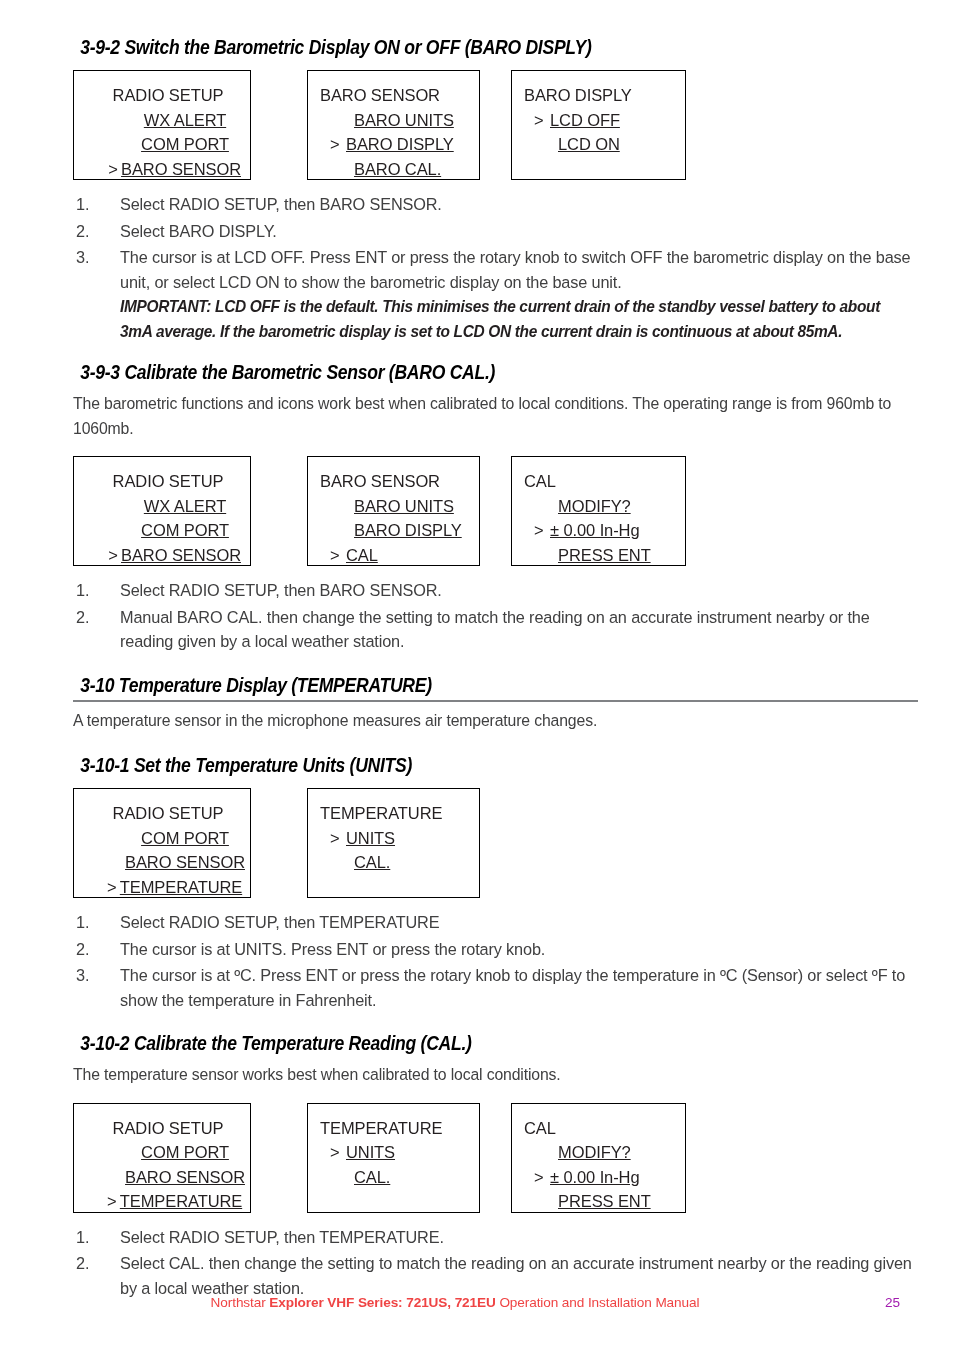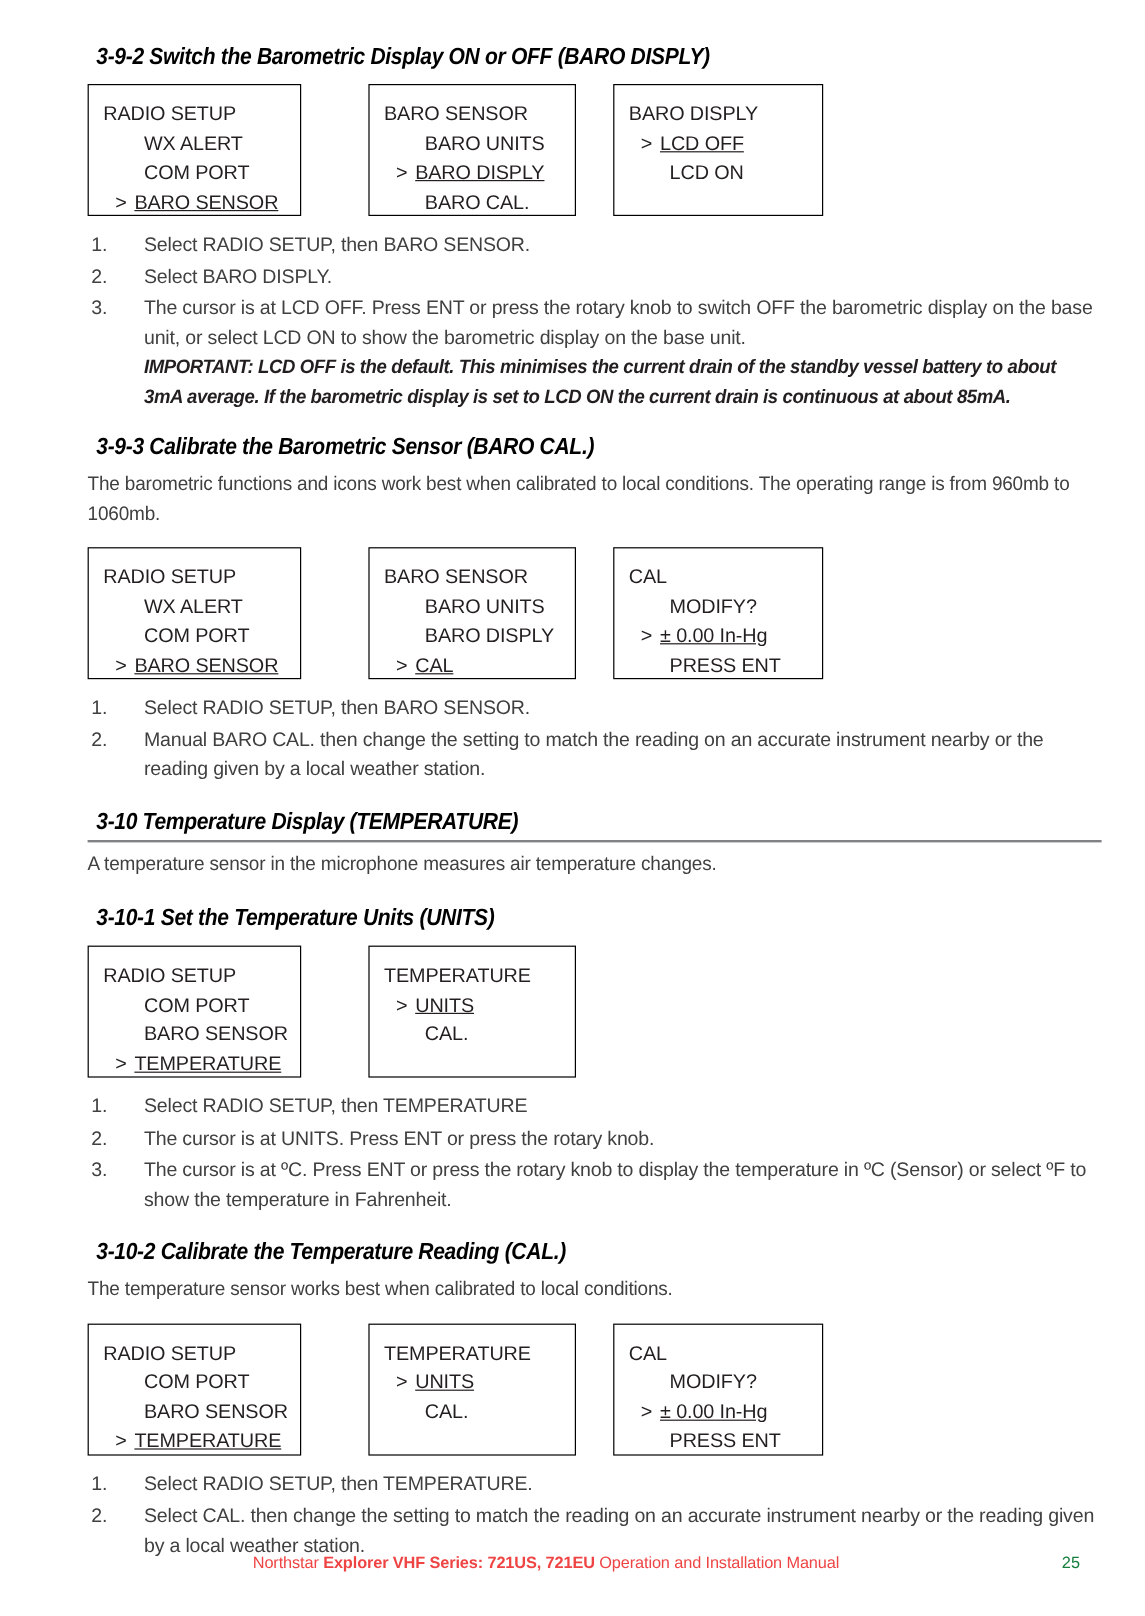--- a/index.html
+++ b/index.html
@@ -79,37 +79,37 @@
   }
   .menu-box {
     position: absolute;
     top: 0;
     border: 1.6px solid #000000;
     background: #ffffff;
     box-sizing: border-box;
     height: 110px;
     padding: 12px 0 0 12px;
   }
-  .menu-box.b1 { left: 0px;   width: 178px; }
+  .menu-box.b1 { left: 0px;   width: 178px; text-align: center; }
   .menu-box.b2 { left: 234px; width: 173px; }
   .menu-box.b3 { left: 438px; width: 175px; }
 
   .menu-line {
     font-size: 16.5px;
     line-height: 24.6px;
     color: #231f20;
     white-space: nowrap;
     letter-spacing: -0.1px;
   }
   .menu-line .cursor-mark {
     display: inline-block;
     width: 16px;
   }
   .menu-line.is-title { padding-left: 0px; }
-  .menu-line.is-item  { padding-left: 34px; }
+  .menu-line.is-item  { padding-left: 34px; text-decoration: underline; }
   .menu-line.is-selected { padding-left: 10px; text-decoration: underline; }
 
   
   ol.steps {
     margin: 0;
     padding: 0;
     list-style: none;
   }
   ol.steps > li {
     position: relative;
@@ -166,21 +166,21 @@
     color: #ef4444;
     letter-spacing: -0.1px;
   }
   .footer-center .brand-bold { font-weight: bold; }
   .footer-page {
     position: absolute;
     right: 0;
     top: 0;
     font-size: 13.6px;
     line-height: 18px;
-    color: #15803d;
+    color: #a21caf;
   }
 </style>
 </head>
 <body>
 
 <div class="page">
   <div class="content">
 
     <h3 class="sub-heading">3-9-2 Switch the Barometric Display ON or OFF (BARO DISPLY)</h3>
     <div class="sp-10"></div>

